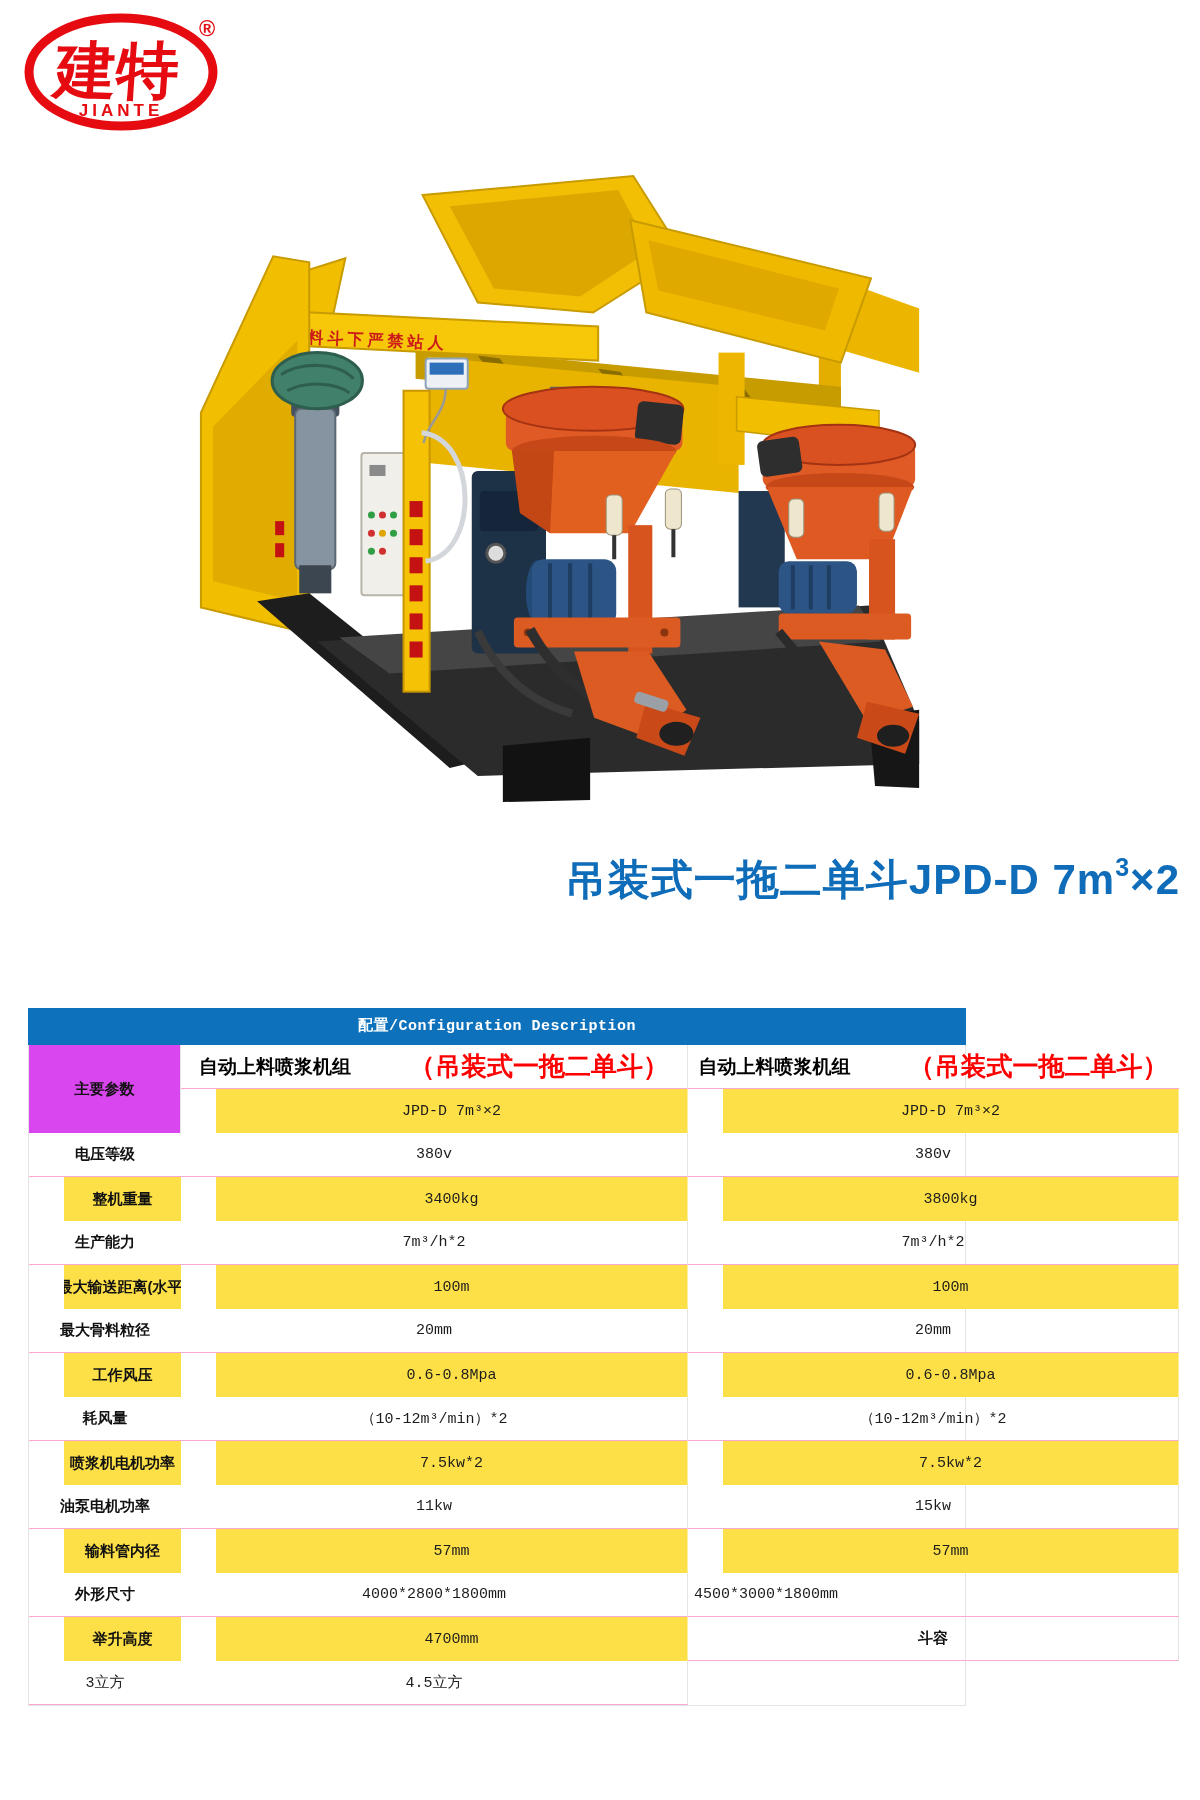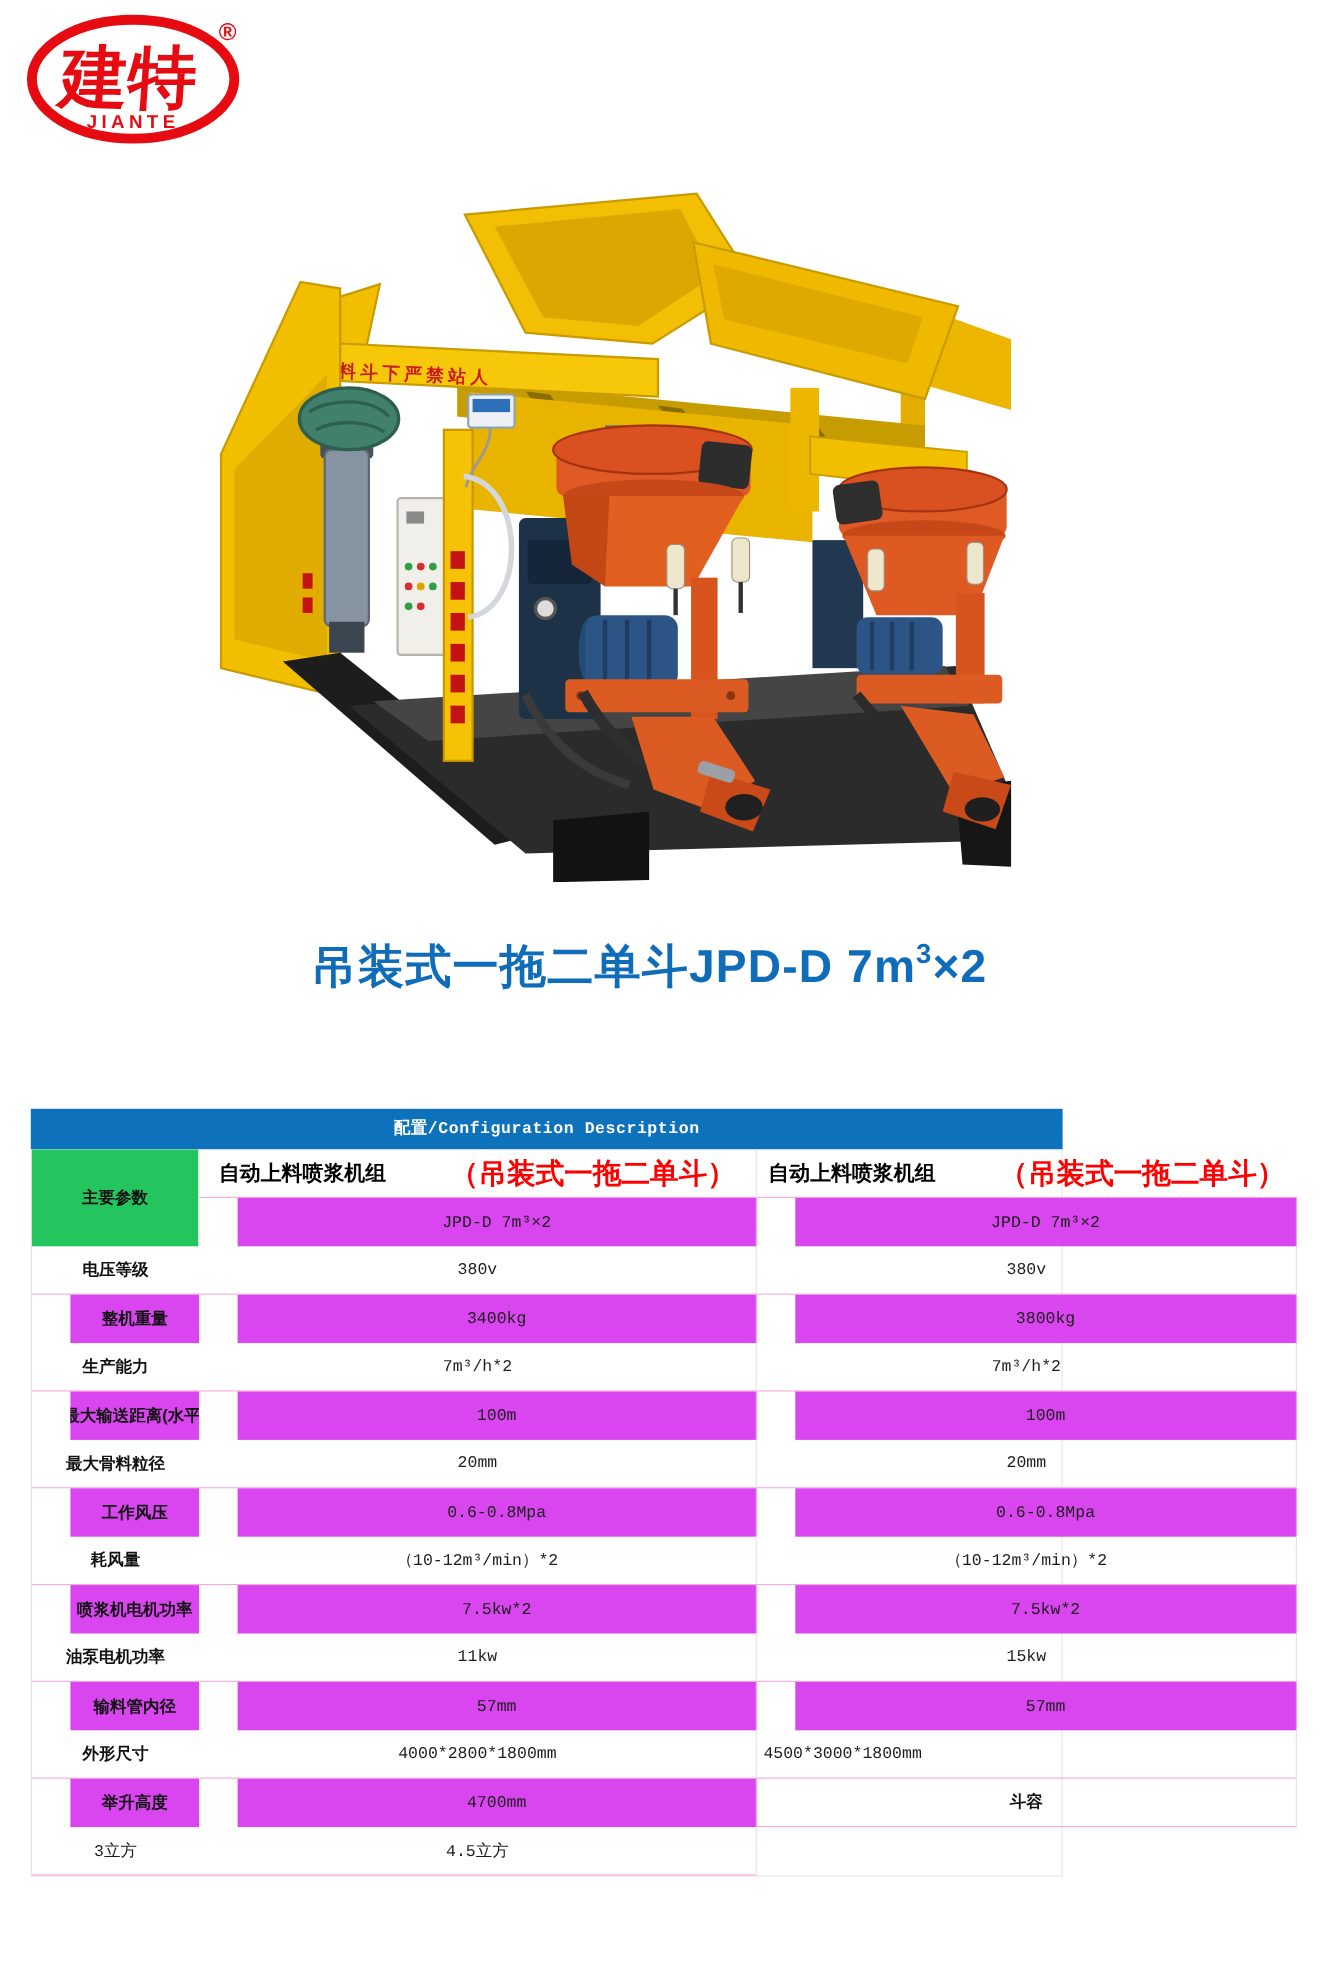--- a/index.html
+++ b/index.html
@@ -8,53 +8,53 @@
     width:1200px; height:1800px; position:relative; overflow:hidden;
     font-family:"Liberation Sans","DejaVu Sans",sans-serif; color:#222;
   }
   
   .logo { position:absolute; left:24px; top:10px; width:200px; height:128px; }
   
   .photo { position:absolute; left:176px; top:160px; width:744px; height:642px; }
   
   .title {
     position:absolute; left:0; top:838px; width:1180px; height:62px;
-    text-align:center; font-size:42px; font-weight:bold; color:#0f6cb8;
+    text-align:right; font-size:42px; font-weight:bold; color:#0f6cb8;
     letter-spacing:1px; line-height:58px;
   }
   .title sup { font-size:25px; vertical-align:18px; font-weight:bold; }
   
   .spec-wrap { position:absolute; left:28px; top:1008px; width:938px; }
   .spec-header {
     height:37px; background:#0d71bb; color:#ffffff; text-align:center;
     line-height:37px; font-family:"Liberation Mono","DejaVu Sans Mono",monospace;
     font-weight:bold; font-size:15px; letter-spacing:0.5px;
   }
   .spec {
     display:grid; grid-template-columns:152px 507px 491px;
     grid-auto-rows:44px; border:1px solid #e3e3e3; border-top:none;
     background:#ffffff;
   }
   .cell {
     display:flex; align-items:center; justify-content:center;
     border-right:1px solid #e3e3e3; overflow:hidden; white-space:nowrap;
   }
   .cell:nth-child(3n){ border-right:none; }
-  .cell.g { background:#d946ef; border-right-color:rgba(255,255,255,0.45);margin-left:35px; }
+  .cell.g { background:#fde047; border-right-color:rgba(255,255,255,0.45);margin-left:35px; }
   .cell.w { border-bottom:1px solid #f9a8d4; }
   .label {
     font-weight:bold; font-size:15px; color:#111;
     font-family:"Liberation Sans","DejaVu Sans",sans-serif;
   }
   .val {
     font-family:"Liberation Mono","DejaVu Sans Mono",monospace;
     font-size:15px; color:#1c1c1c;
   }
   .val.left { justify-content:flex-start; padding-left:6px; }
-  .group-label { grid-row:1 / span 2; background:#22c55e; border-right:1px solid #e3e3e3; }
+  .group-label { grid-row:1 / span 2; background:#d946ef; border-right:1px solid #e3e3e3; }
   .hdr { gap:58px; }
   .hdr .name { font-weight:bold; font-size:19px; color:#000; }
   .hdr .variant { font-weight:bold; font-size:26px; color:#ff0000; }
 </style>
 </head>
 <body>
 
 <div class="logo">
   <svg viewBox="0 0 200 128" width="200" height="128">
     <ellipse cx="97" cy="62" rx="92" ry="54" fill="none" stroke="#e50b10" stroke-width="9"></ellipse>

